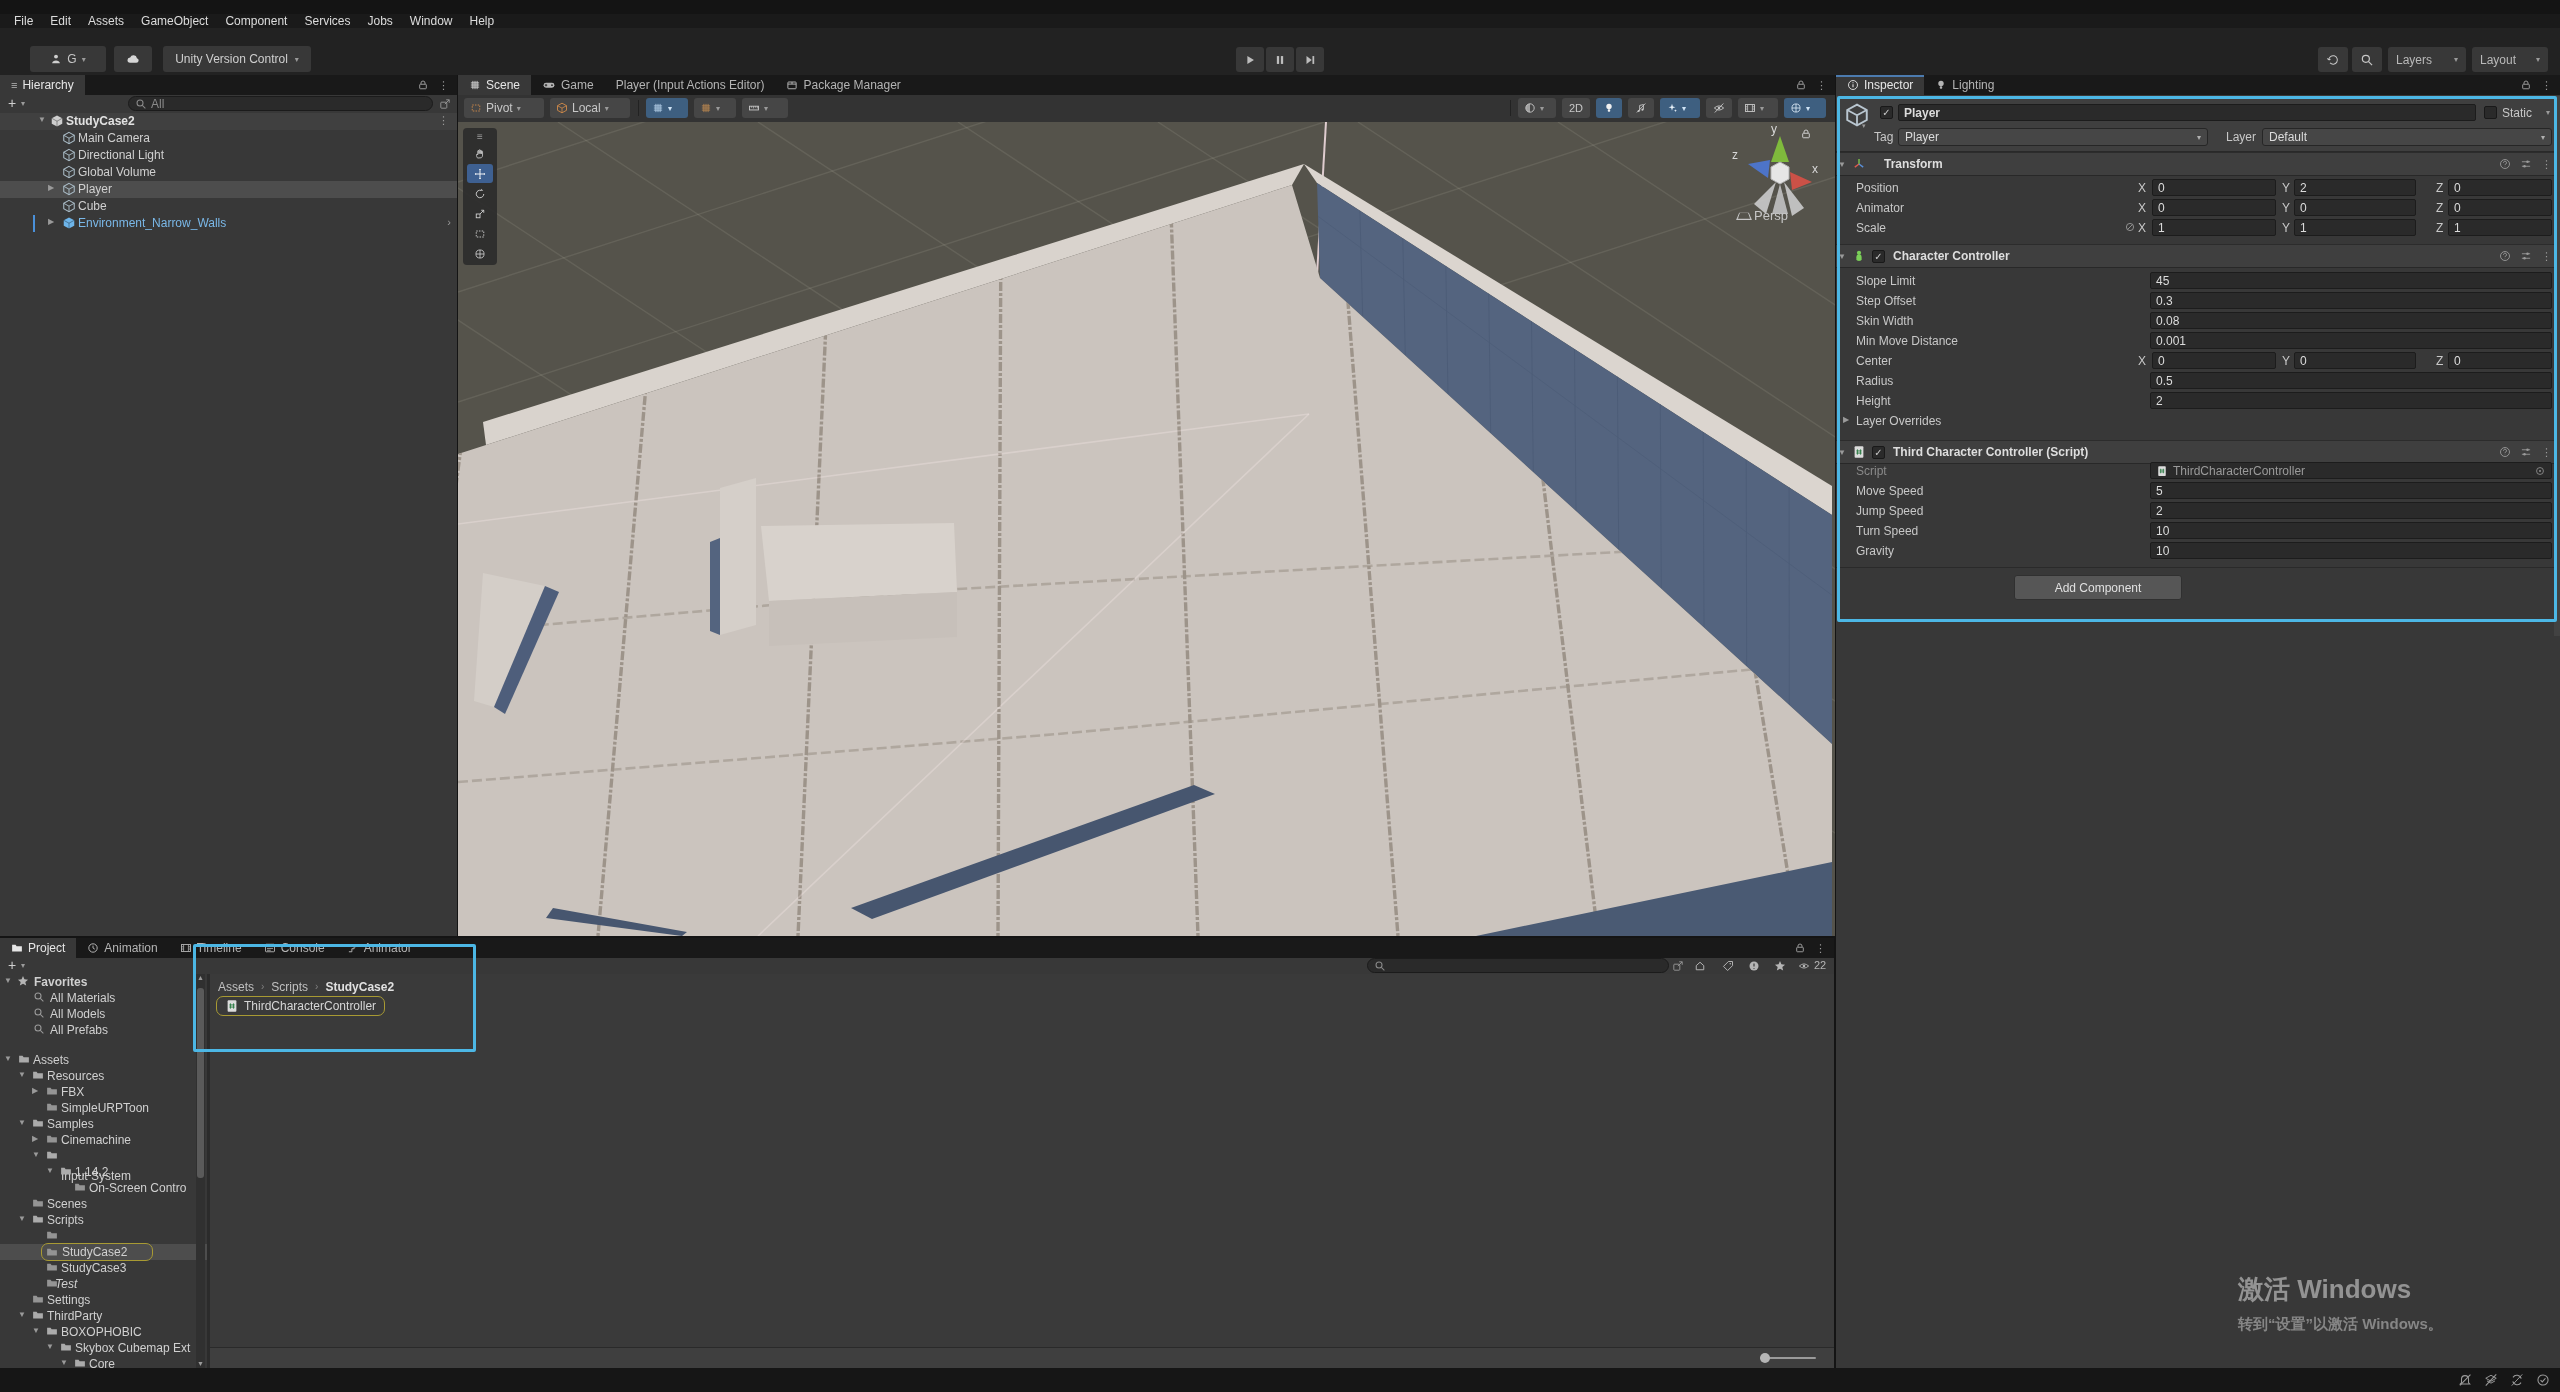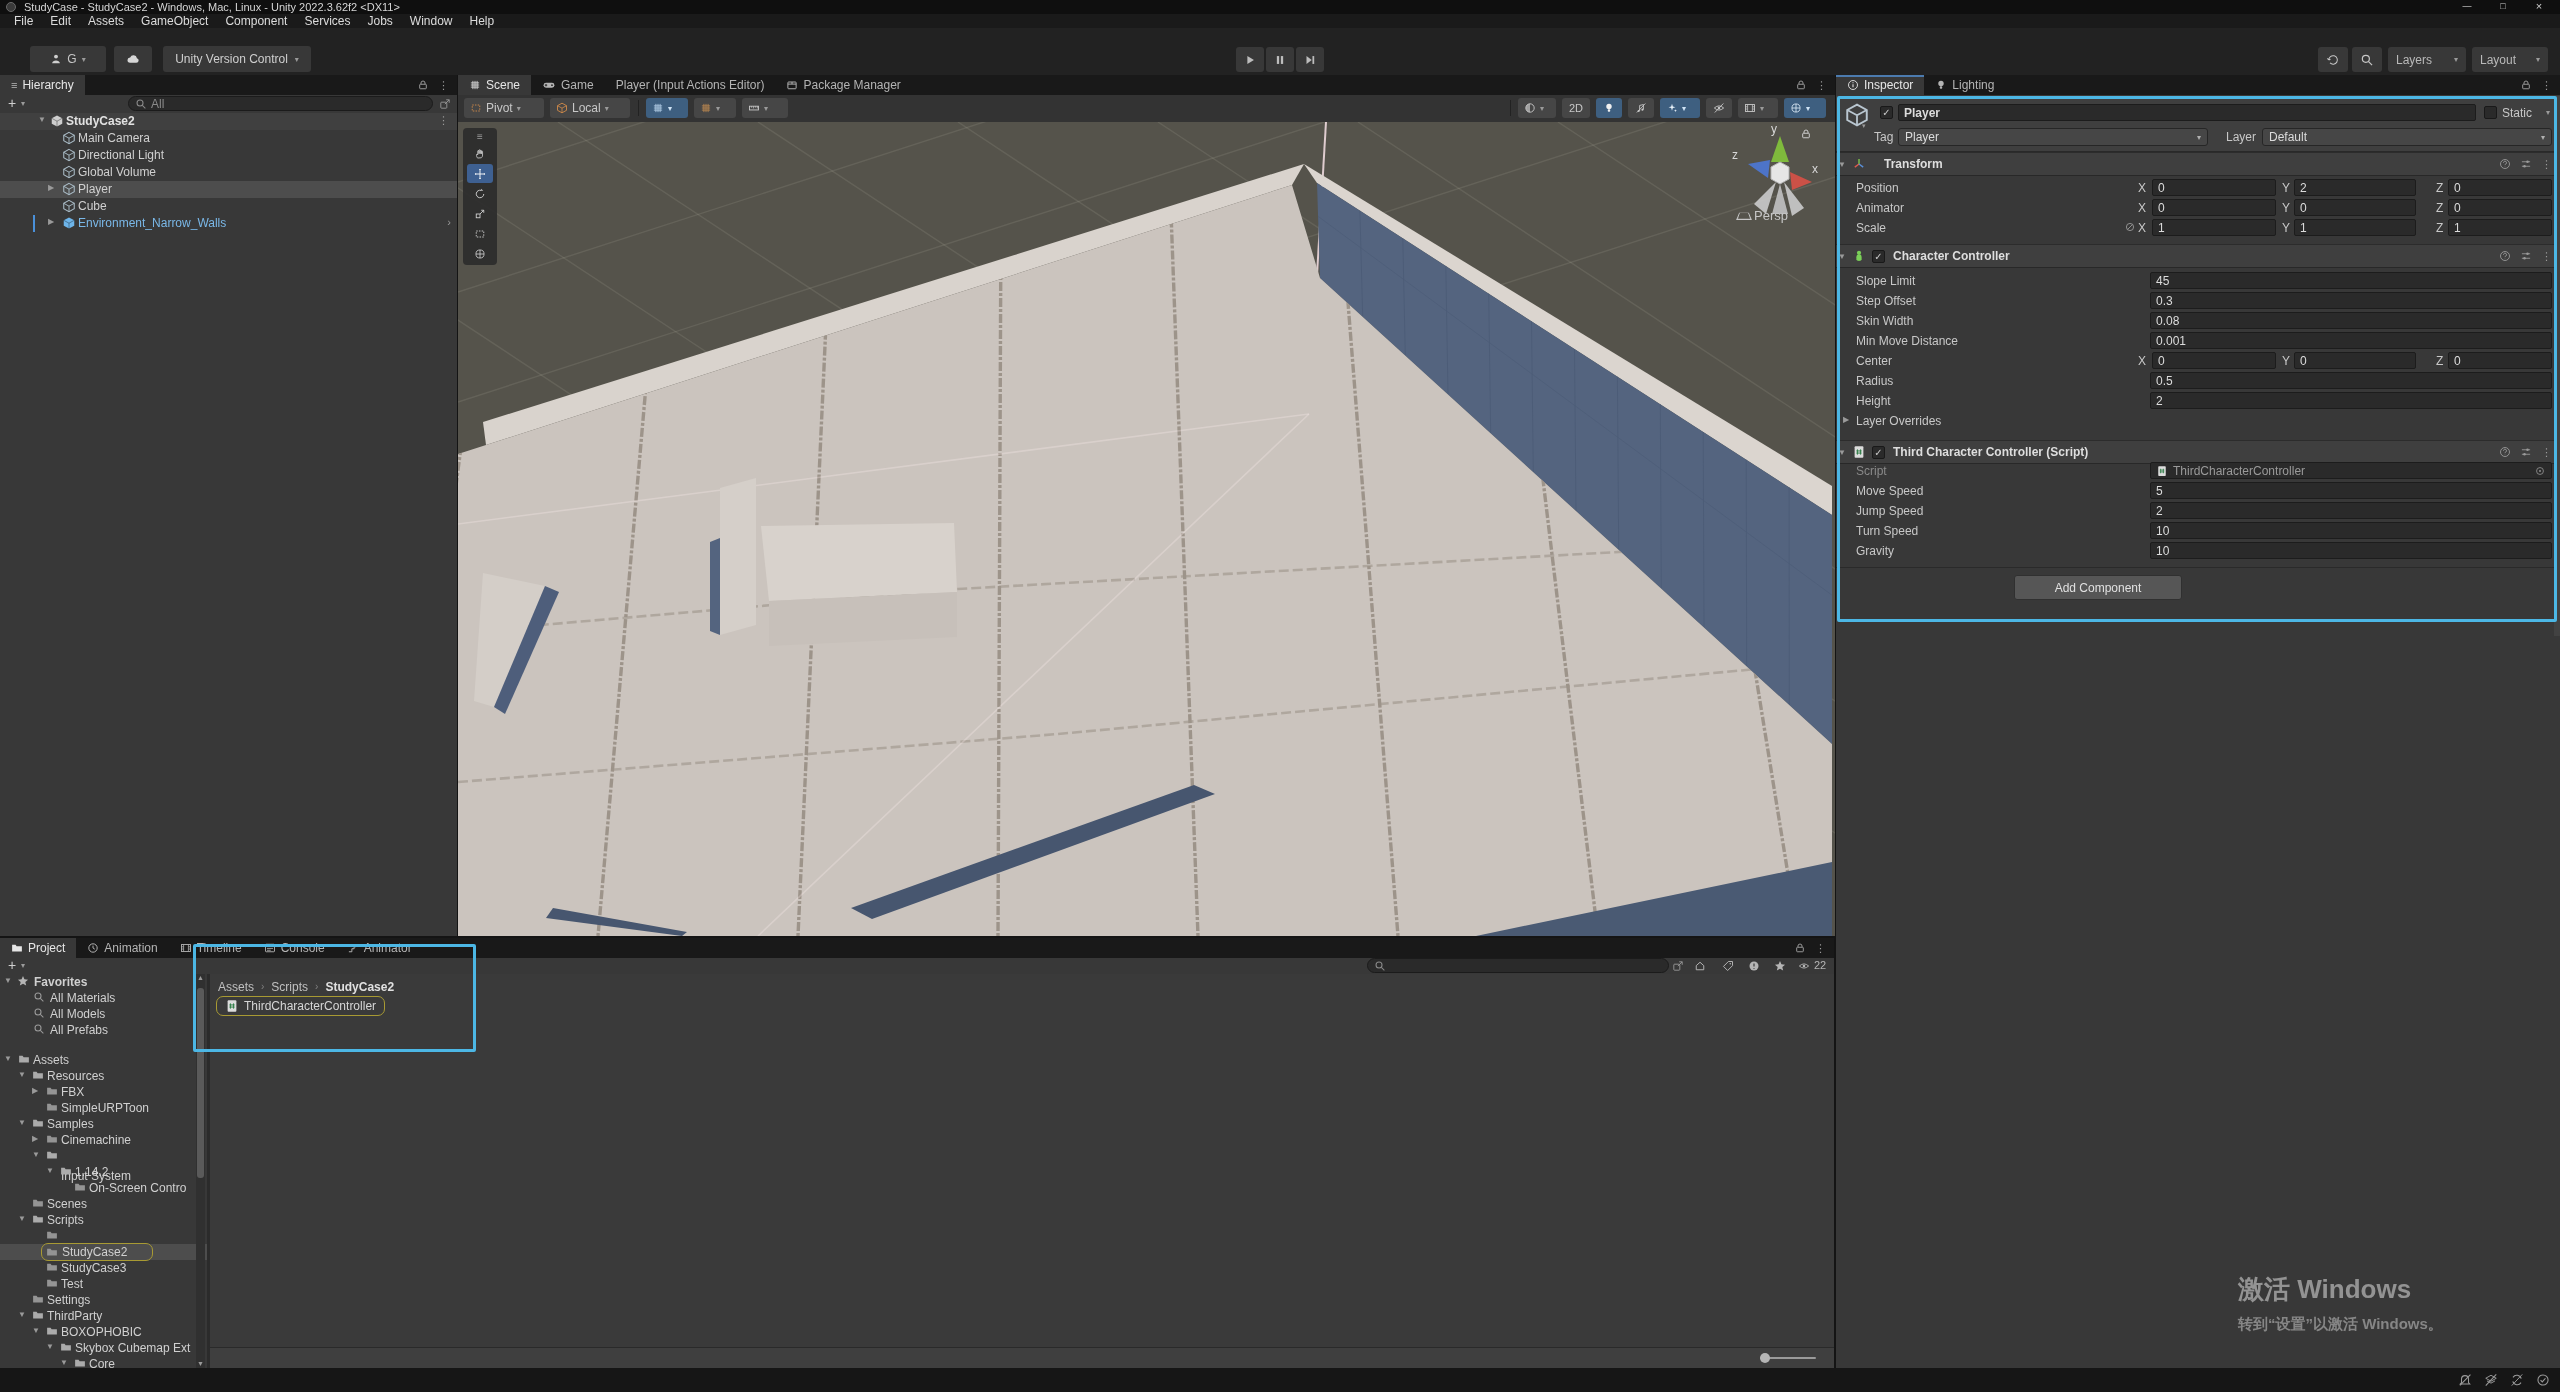--- a/index.html
+++ b/index.html
@@ -235,27 +235,20 @@
       </symbol>
 <symbol id="sym-link-off" viewBox="0 0 16 16">
         <circle cx="8" cy="8" r="4.8" fill="none" stroke="currentColor" stroke-width="1.2"></circle>
         <path d="m4.8 11.2 6.4-6.4" stroke="currentColor" stroke-width="1.2"></path>
       </symbol>
 </defs>
 </svg>
 
 <div id="root">
 
-  <div class="p" style="left:0;top:0;width:2560px;height:14px;background:#0f0f0f;display:flex;align-items:center;">
-    <span class="p" style="left:6px;top:2px;width:10px;height:10px;border-radius:50%;background:#3a3a3a;border:1px solid #6a6a6a;box-sizing:border-box;"></span>
-    <span class="p" style="left:24px;top:1px;font-size:11px;color:#d6d6d6;white-space:nowrap;">StudyCase - StudyCase2 - Windows, Mac, Linux - Unity 2022.3.62f2 &lt;DX11&gt;</span>
-    <span class="p" style="right:76px;top:1px;width:34px;text-align:center;font-size:9px;color:#cfcfcf;">—</span>
-    <span class="p" style="right:40px;top:1px;width:34px;text-align:center;font-size:9px;color:#cfcfcf;">□</span>
-    <span class="p" style="right:4px;top:0px;width:34px;text-align:center;font-size:11px;color:#cfcfcf;">×</span>
-  </div>
 
   <div id="menubar" class="p" style="left:0;top:14px;width:2560px;height:14px;background:#1a1a1a;display:flex;align-items:center;gap:17px;padding-left:14px;font-size:12px;color:#dcdcdc;">
       <span class="mitem">File</span>
       <span class="mitem">Edit</span>
       <span class="mitem">Assets</span>
       <span class="mitem">GameObject</span>
       <span class="mitem">Component</span>
       <span class="mitem">Services</span>
       <span class="mitem">Jobs</span>
       <span class="mitem">Window</span>
@@ -1038,21 +1031,21 @@
           <div class="trow " style="top:286px;height:16px;">
             <svg class="ic ic12" style="left:46px;color:#949494;top:1px;">
               <use href="#sym-folder"></use>
             </svg>
             <span class="tlabel" style="left:61px;top:1px;">StudyCase3</span>
           </div>
           <div class="trow " style="top:302px;height:16px;">
             <svg class="ic ic12" style="left:46px;color:#949494;top:1px;">
               <use href="#sym-folder"></use>
             </svg>
-            <span class="tlabel" style="left:61px;top:1px;">Test</span>
+            <span class="tlabel" style="left:55px;top:1px;font-style:italic;">Test</span>
           </div>
           <div class="trow " style="top:318px;height:16px;">
             <svg class="ic ic12" style="left:32px;color:#949494;top:1px;">
               <use href="#sym-folder"></use>
             </svg>
             <span class="tlabel" style="left:47px;top:1px;">Settings</span>
           </div>
           <div class="trow " style="top:334px;height:16px;">
             <span class="arr" style="left:18px;">▼</span>
             <svg class="ic ic12" style="left:32px;color:#ababab;top:1px;">

